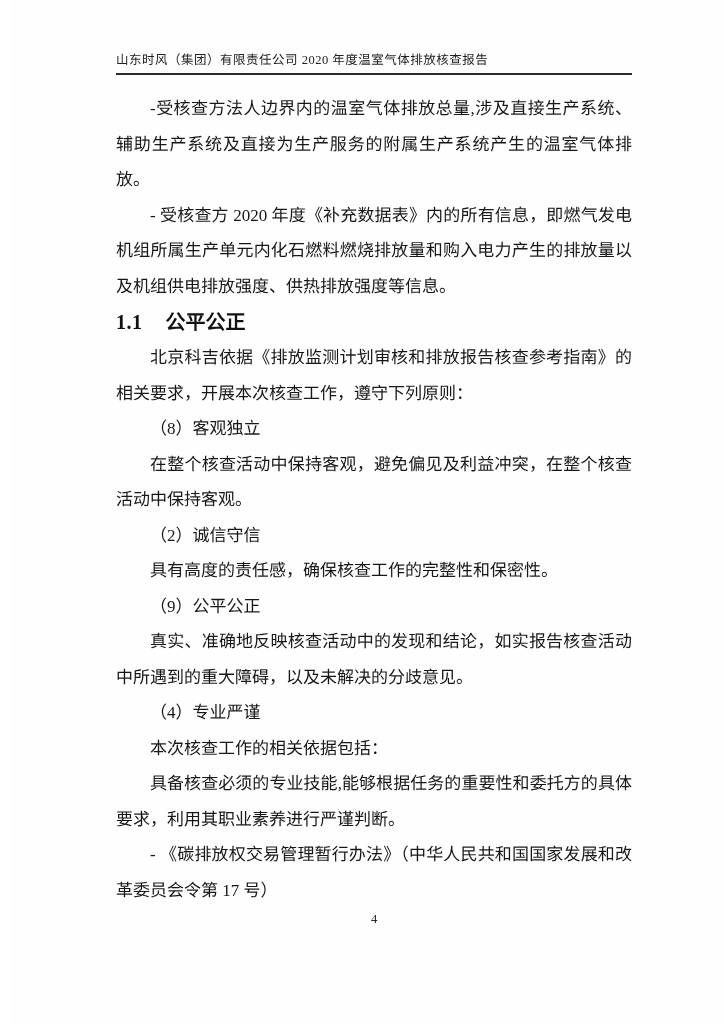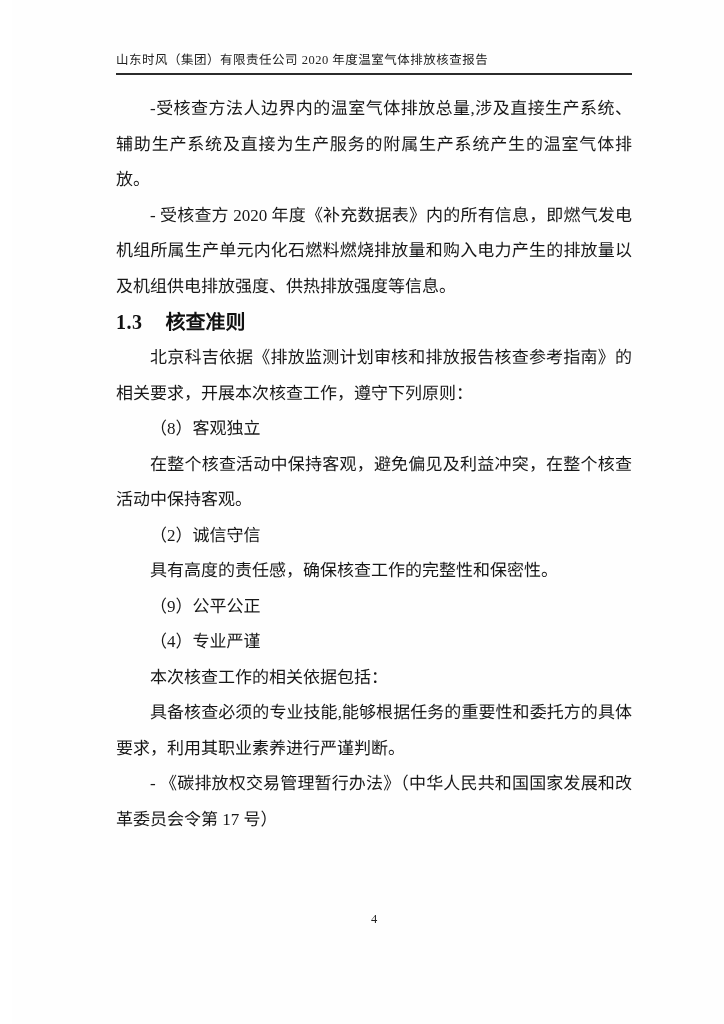--- a/index.html
+++ b/index.html
@@ -80,36 +80,37 @@
     <div class="header-title">山东时风（集团）有限责任公司 2020 年度温室气体排放核查报告</div>
   </header>
 
   <main class="doc-body">
 
     <p class="para">-受核查方法人边界内的温室气体排放总量,涉及直接生产系统、辅助生产系统及直接为生产服务的附属生产系统产生的温室气体排放。</p>
 
     <p class="para">- 受核查方 2020 年度《补充数据表》内的所有信息，即燃气发电机组所属生产单元内化石燃料燃烧排放量和购入电力产生的排放量以及机组供电排放强度、供热排放强度等信息。</p>
 
     <h2 class="section-heading">
-      <span class="sec-num">1.3</span>
-      <span class="sec-title">核查准则</span>
+      <span class="sec-num">1.1</span>
+      <span class="sec-title">公平公正</span>
     </h2>
 
     <p class="para">北京科吉依据《排放监测计划审核和排放报告核查参考指南》的相关要求，开展本次核查工作，遵守下列原则：</p>
 
     <p class="para">（8）客观独立</p>
 
     <p class="para">在整个核查活动中保持客观，避免偏见及利益冲突，在整个核查活动中保持客观。</p>
 
     <p class="para">（2）诚信守信</p>
 
     <p class="para">具有高度的责任感，确保核查工作的完整性和保密性。</p>
 
     <p class="para">（9）公平公正</p>
 
+    <p class="para">真实、准确地反映核查活动中的发现和结论，如实报告核查活动中所遇到的重大障碍，以及未解决的分歧意见。</p>
 
     <p class="para">（4）专业严谨</p>
 
     <p class="para">本次核查工作的相关依据包括：</p>
 
     <p class="para">具备核查必须的专业技能,能够根据任务的重要性和委托方的具体要求，利用其职业素养进行严谨判断。</p>
 
     <p class="para">- 《碳排放权交易管理暂行办法》（中华人民共和国国家发展和改革委员会令第 17 号）</p>
 
   </main>

